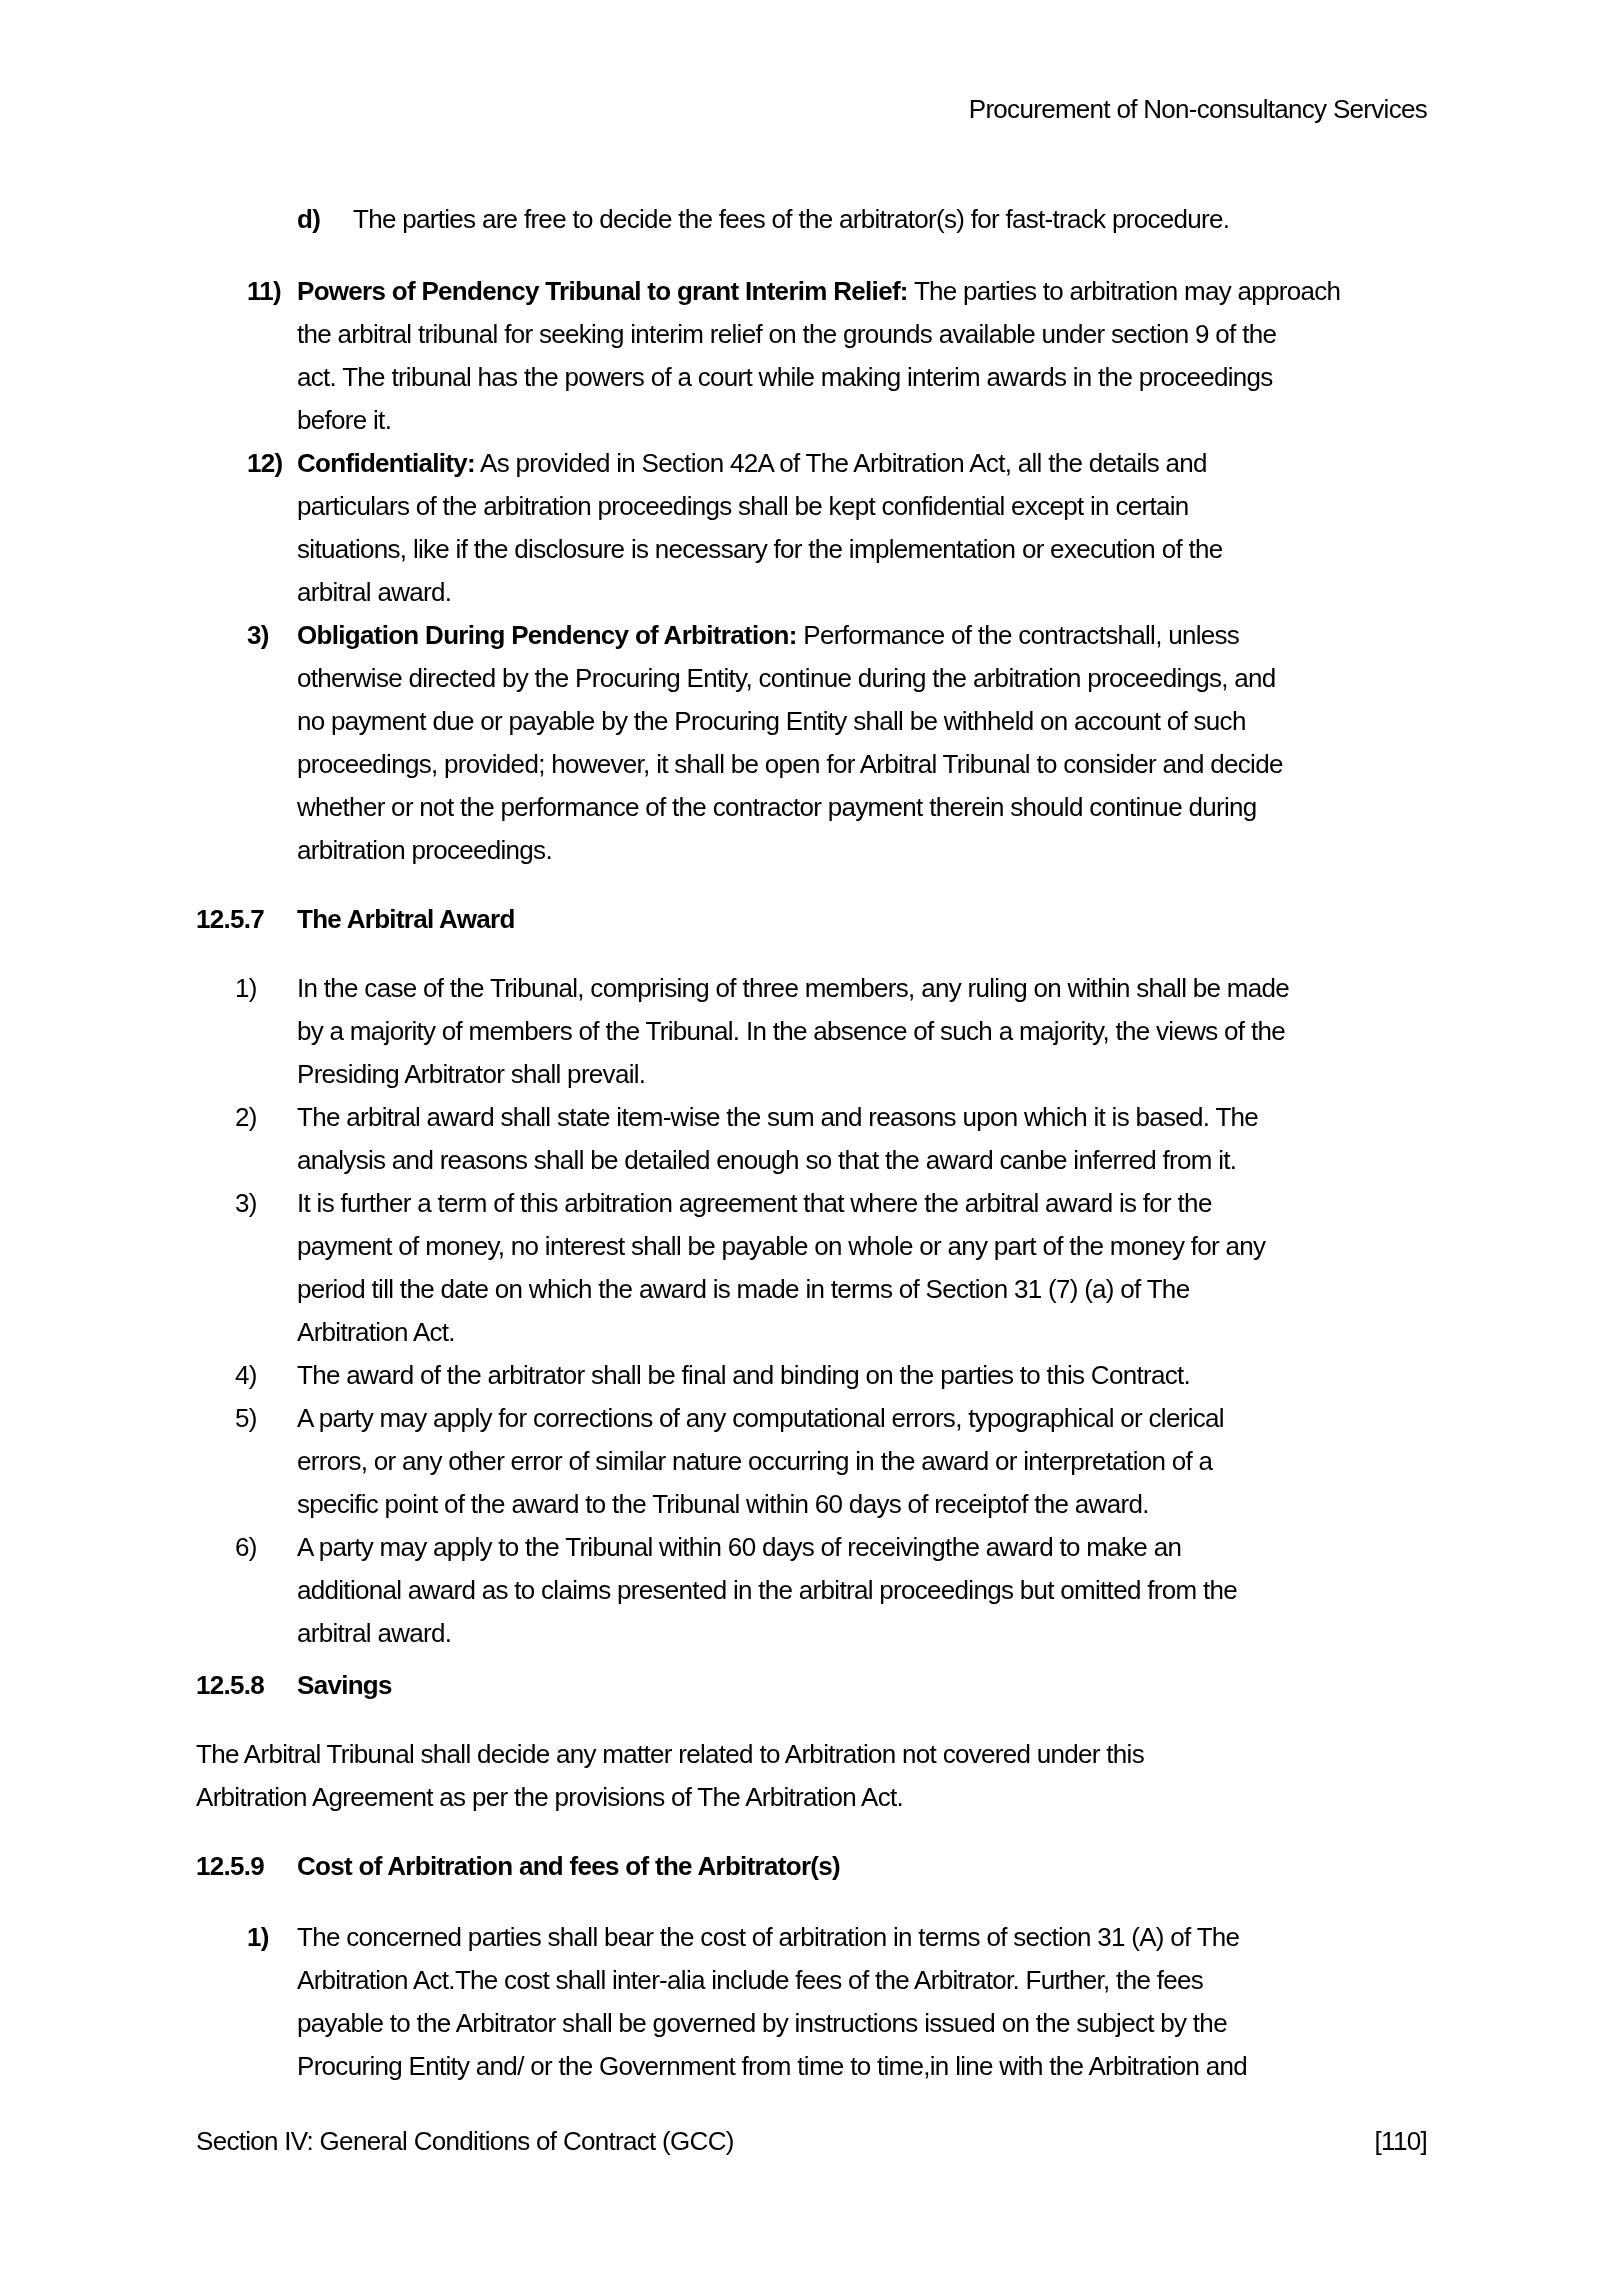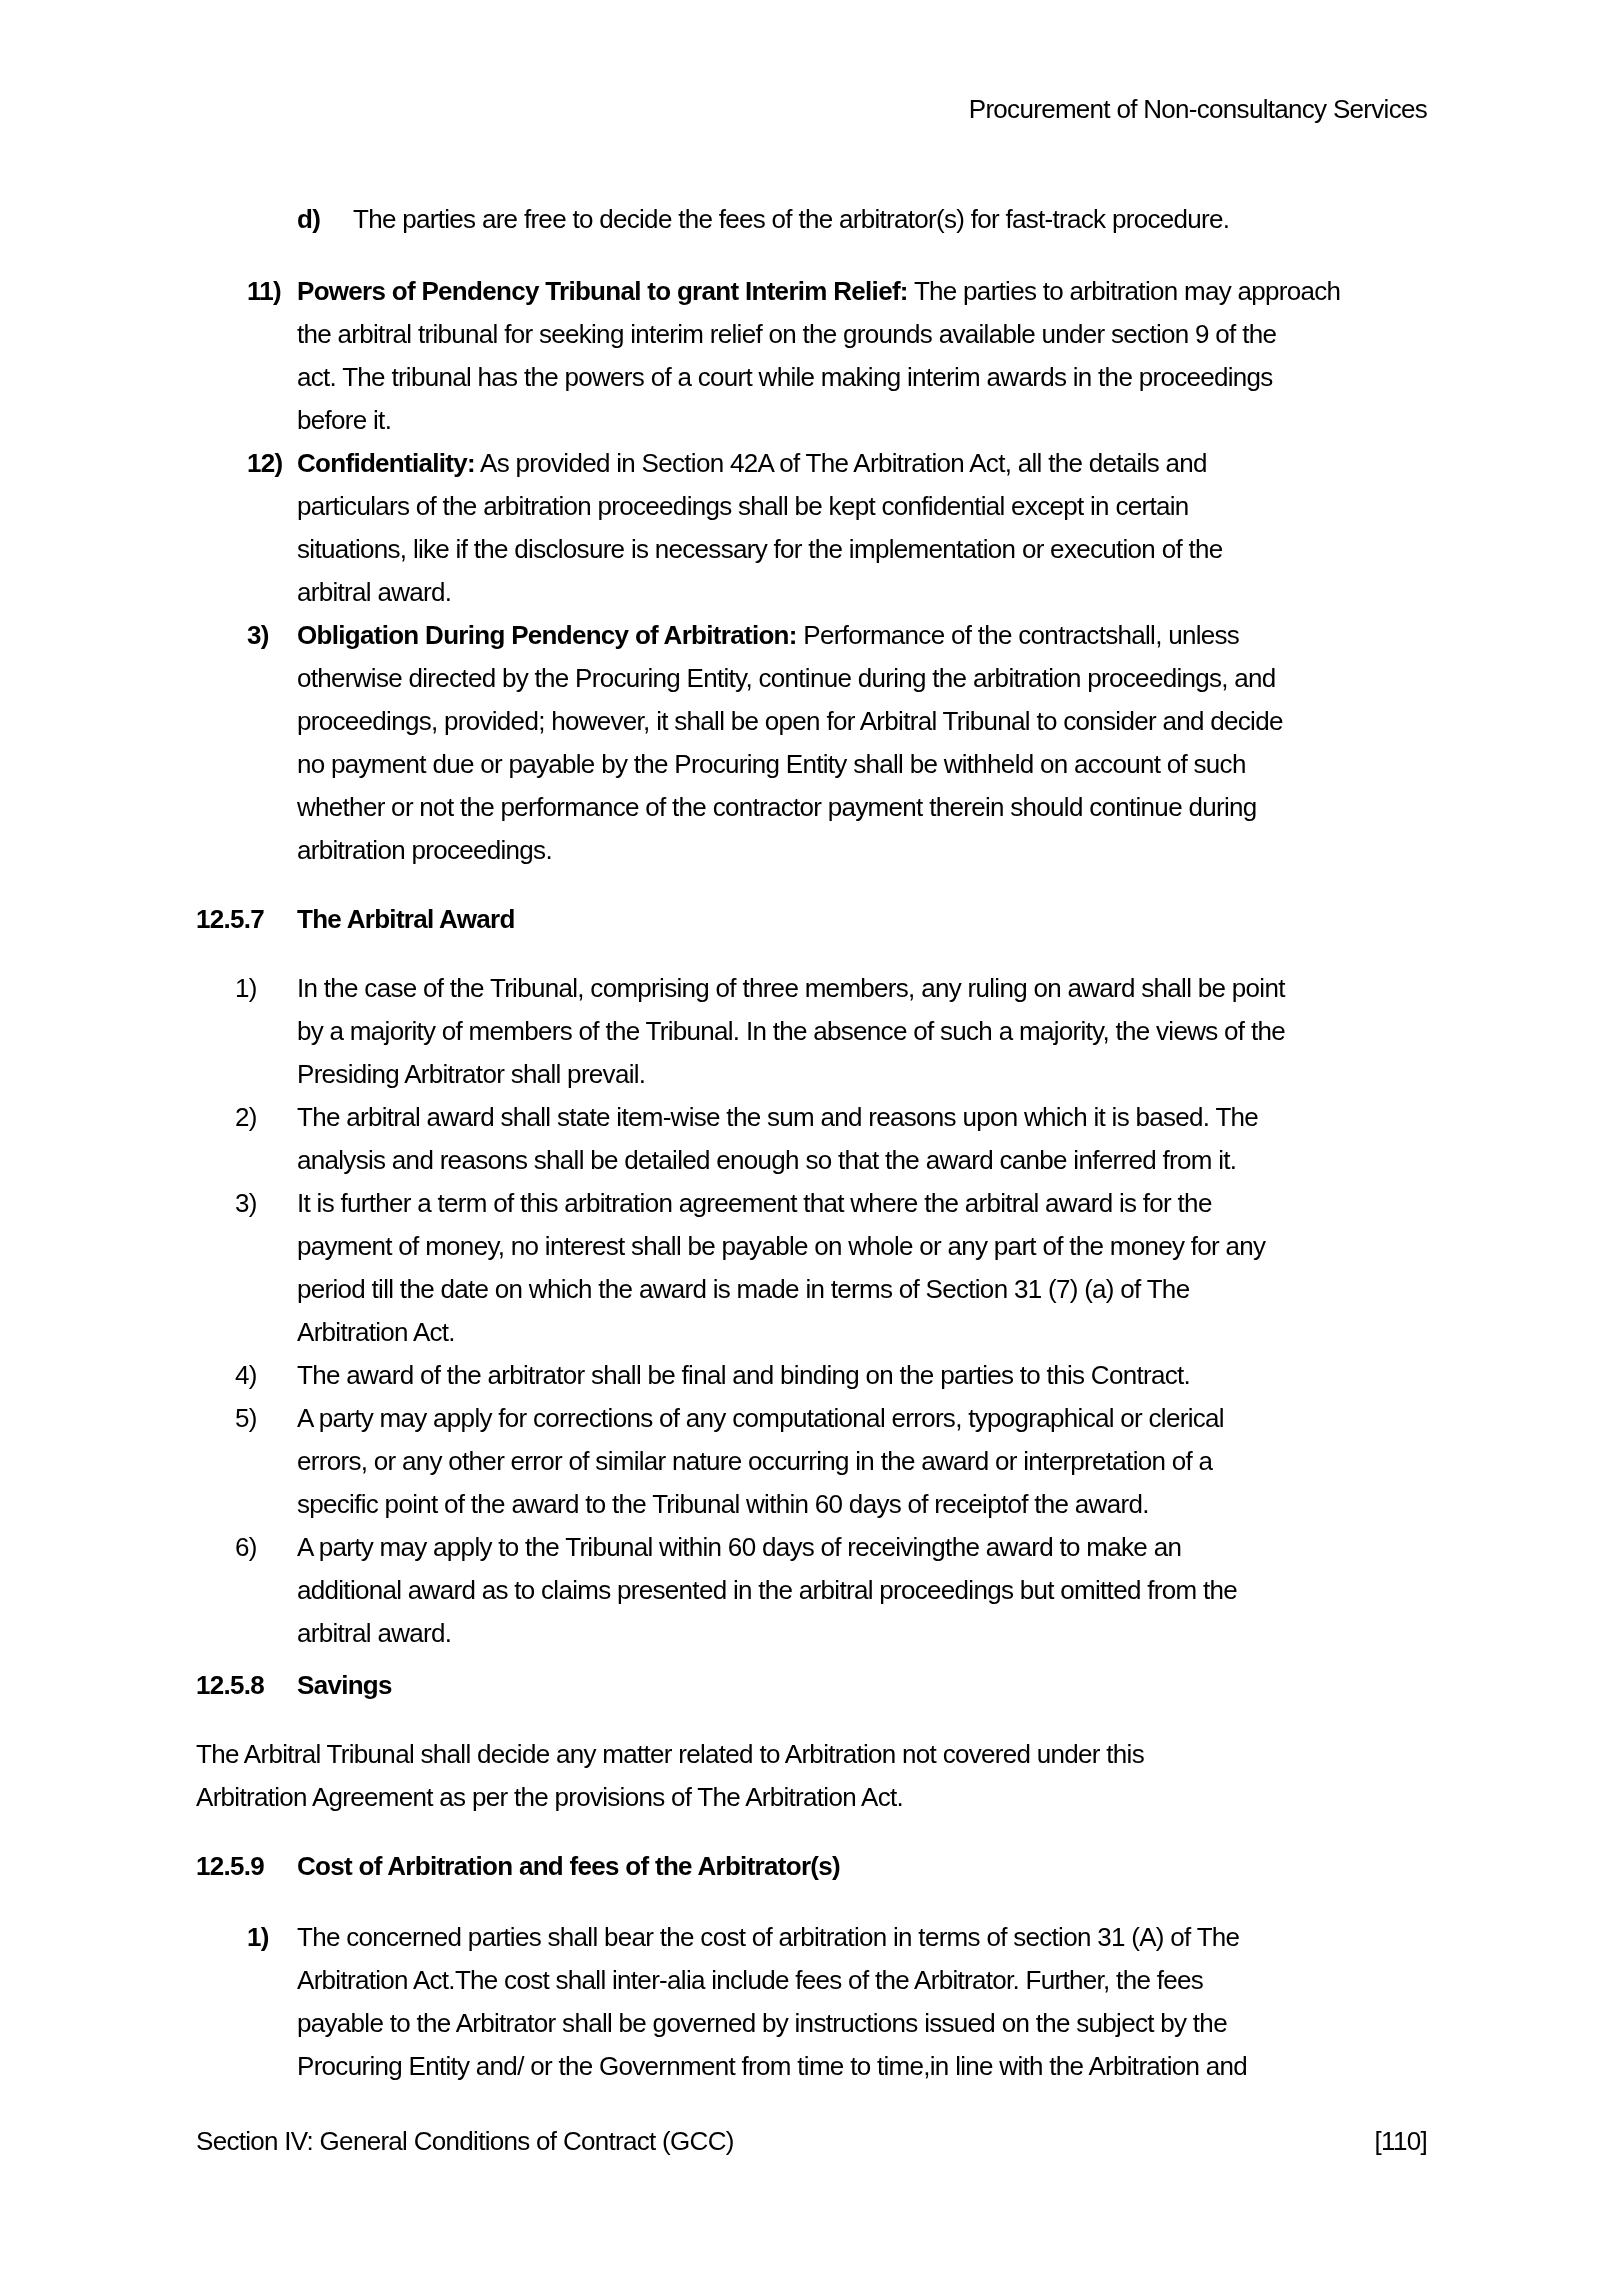--- a/index.html
+++ b/index.html
@@ -88,38 +88,38 @@
         <div class="ln"><span class="b">Confidentiality:</span><span> As provided in Section 42A of The Arbitration Act, all the details and</span></div>
         <div class="ln">particulars of the arbitration proceedings shall be kept confidential except in certain</div>
         <div class="ln">situations, like if the disclosure is necessary for the implementation or execution of the</div>
         <div class="ln">arbitral award.</div>
       </div>
 
       <div class="item main-item">
         <span class="num b">3)</span>
         <div class="ln"><span class="b">Obligation During Pendency of Arbitration:</span><span> Performance of the contractshall, unless</span></div>
         <div class="ln">otherwise directed by the Procuring Entity, continue during the arbitration proceedings, and</div>
+        <div class="ln">no payment due or payable by the Procuring Entity shall be withheld on account of such</div>
         <div class="ln">proceedings, provided; however, it shall be open for Arbitral Tribunal to consider and decide</div>
-        <div class="ln">no payment due or payable by the Procuring Entity shall be withheld on account of such</div>
         <div class="ln">whether or not the performance of the contractor payment therein should continue during</div>
         <div class="ln">arbitration proceedings.</div>
       </div>
 
     </div>
 
     <div class="section-head sec-757">
       <span class="num">12.5.7</span>
       <div class="ln">The Arbitral Award</div>
     </div>
 
     <div class="award-list">
 
       <div class="item award-item">
         <span class="num">1)</span>
-        <div class="ln">In the case of the Tribunal, comprising of three members, any ruling on award shall be point</div>
+        <div class="ln">In the case of the Tribunal, comprising of three members, any ruling on within shall be made</div>
         <div class="ln">by a majority of members of the Tribunal. In the absence of such a majority, the views of the</div>
         <div class="ln">Presiding Arbitrator shall prevail.</div>
       </div>
 
       <div class="item award-item">
         <span class="num">2)</span>
         <div class="ln">The arbitral award shall state item-wise the sum and reasons upon which it is based. The</div>
         <div class="ln">analysis and reasons shall be detailed enough so that the award canbe inferred from it.</div>
       </div>
 

